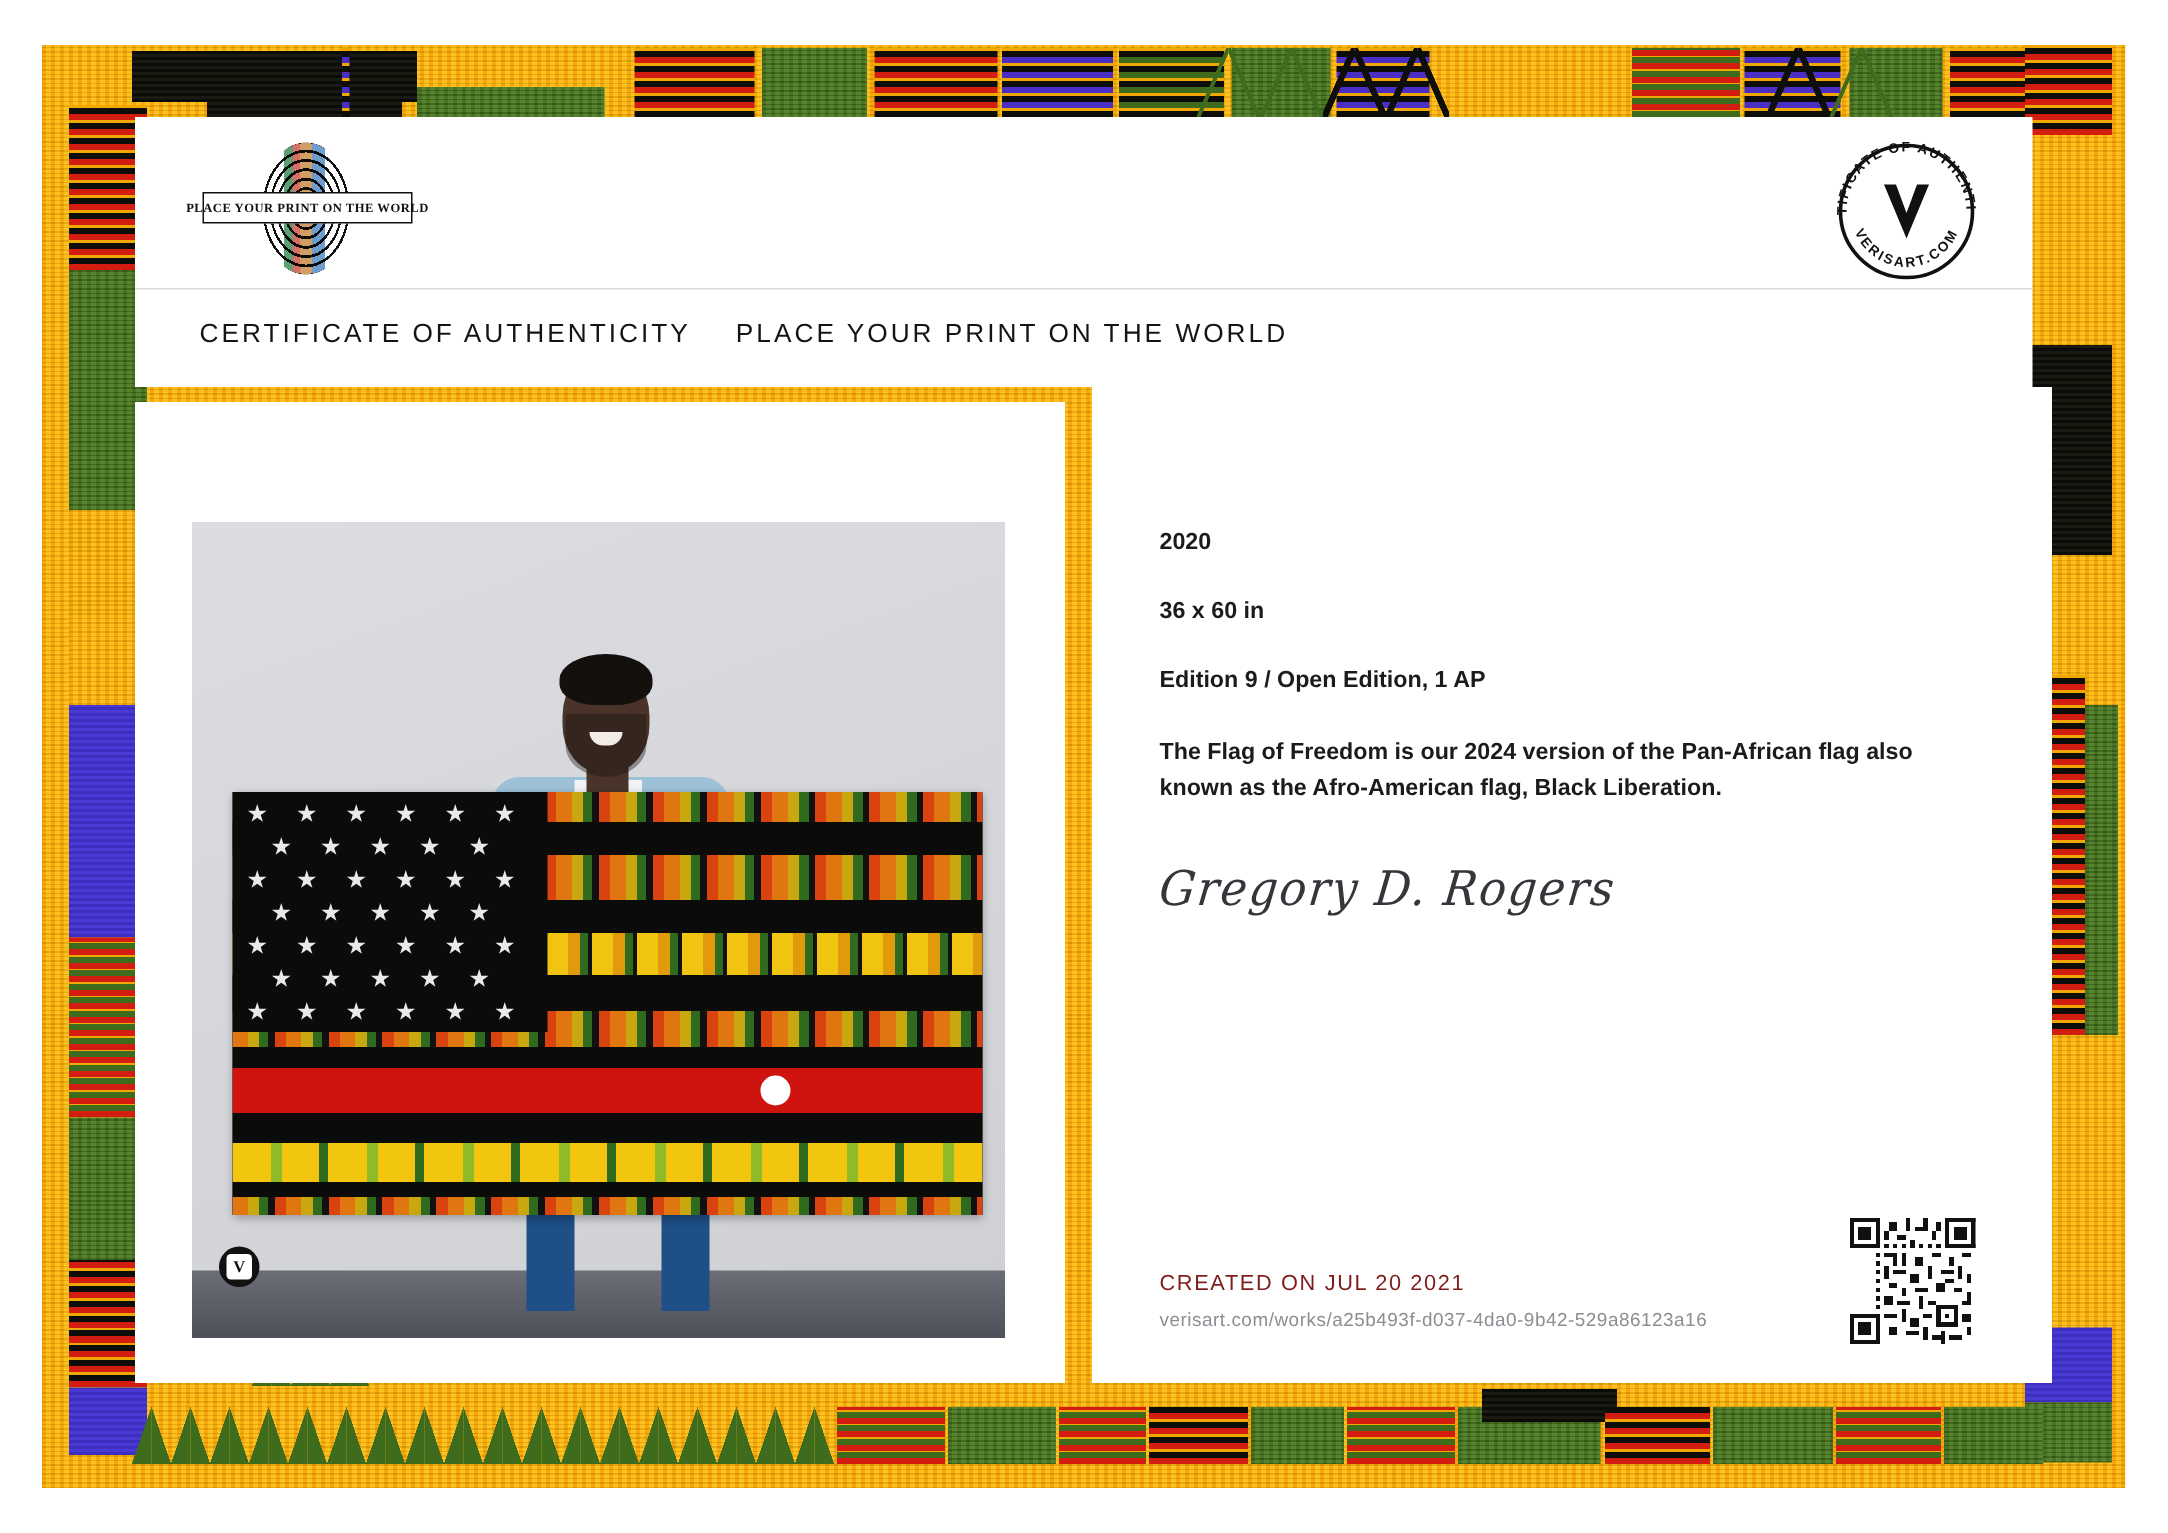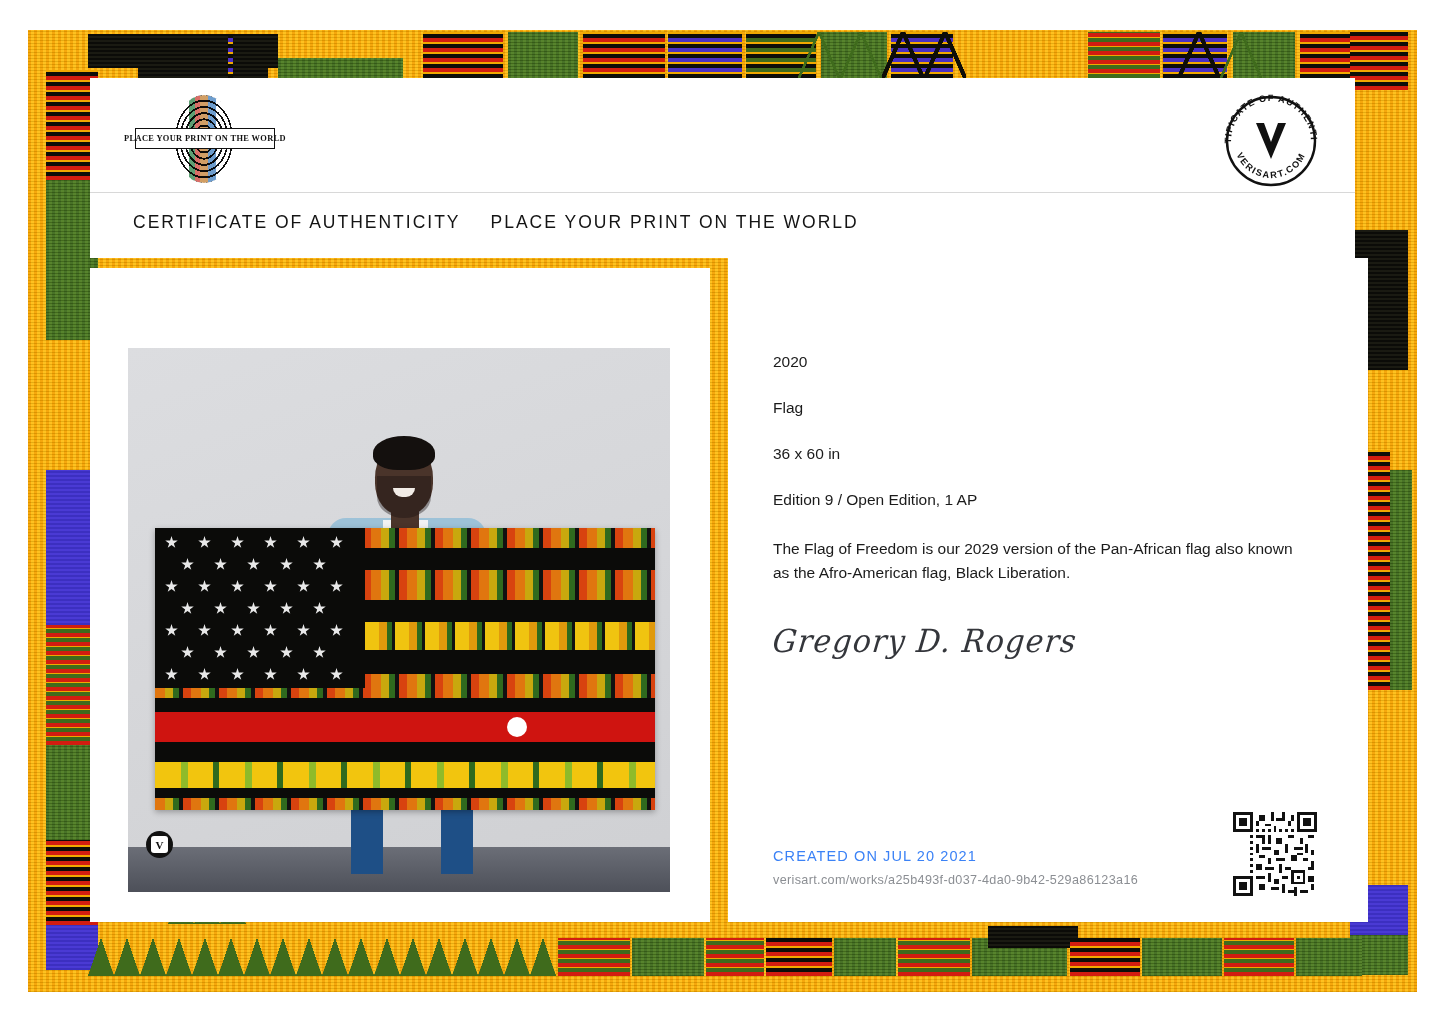--- a/index.html
+++ b/index.html
@@ -310,21 +310,21 @@
   .detail { position: absolute; left: 773px; top: 318px; width: 560px; }
   .artist {
     font-size: 27px; font-weight: 700;
     letter-spacing: .3px; color: #111;
     line-height: 1.25;
   }
   .title {
     margin-top: 9px;
     font-size: 21px; font-weight: 700; color: #111;
   }
-  .meta-list { margin-top: 34px; }
+  .meta-list { margin-top: 34px; font-weight: bold; }
   .meta-row {
     font-size: 15.5px;
     color: #1b1b1b;
     margin-bottom: 26px;
     line-height: 1.3;
   }
   .desc {
     font-size: 15.5px;
     color: #1b1b1b;
     line-height: 1.55;
@@ -344,21 +344,21 @@
   }
 
   .footer {
     position: absolute;
     left: 773px; top: 848px;
     width: 430px;
   }
   .footer .created {
     font-size: 14.5px;
     letter-spacing: 1.1px;
-    color: #3b82f6;
+    color: #7f1d1d;
     font-weight: 400;
   }
   .footer .url {
     margin-top: 9px;
     font-size: 12.6px;
     letter-spacing: .35px;
     color: #8b8e93;
   }
 
   .qr {
@@ -574,24 +574,23 @@
 
     <div class="badge-mini">
       <div class="inner">V</div>
     </div>
   </div>
 
   <div class="detail">
 
     <div class="meta-list">
       <div class="meta-row">2020</div>
-      <div class="meta-row">Flag</div>
       <div class="meta-row">36 x 60 in</div>
       <div class="meta-row">Edition 9 / Open Edition, 1 AP</div>
-      <div class="desc">The Flag of Freedom is our 2029 version of the Pan-African flag also known as the Afro-American flag, Black Liberation.</div>
+      <div class="desc">The Flag of Freedom is our 2024 version of the Pan-African flag also known as the Afro-American flag, Black Liberation.</div>
     </div>
 
     <div class="signature">Gregory D. Rogers</div>
   </div>
 
   <div class="footer">
     <div class="created">CREATED ON JUL 20 2021</div>
     <div class="url">verisart.com/works/a25b493f-d037-4da0-9b42-529a86123a16</div>
   </div>
 

